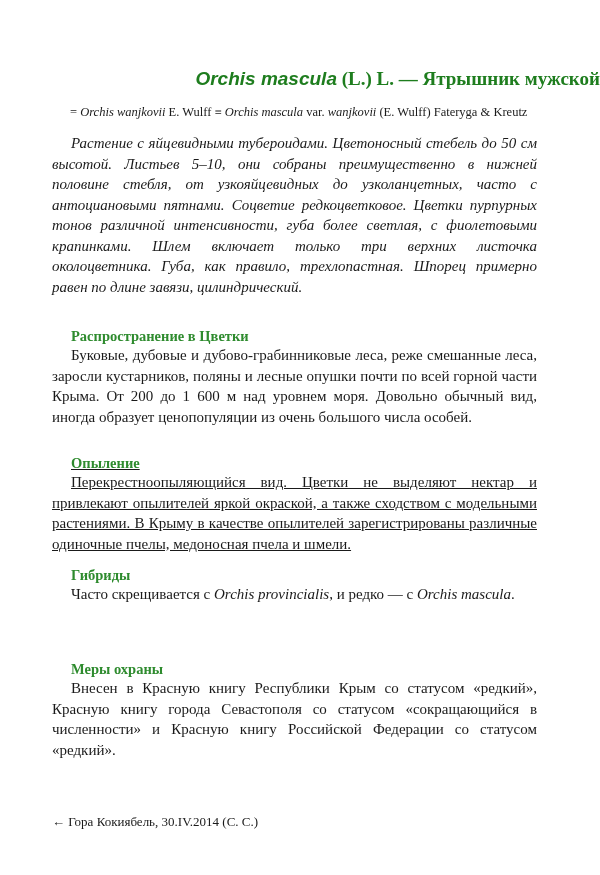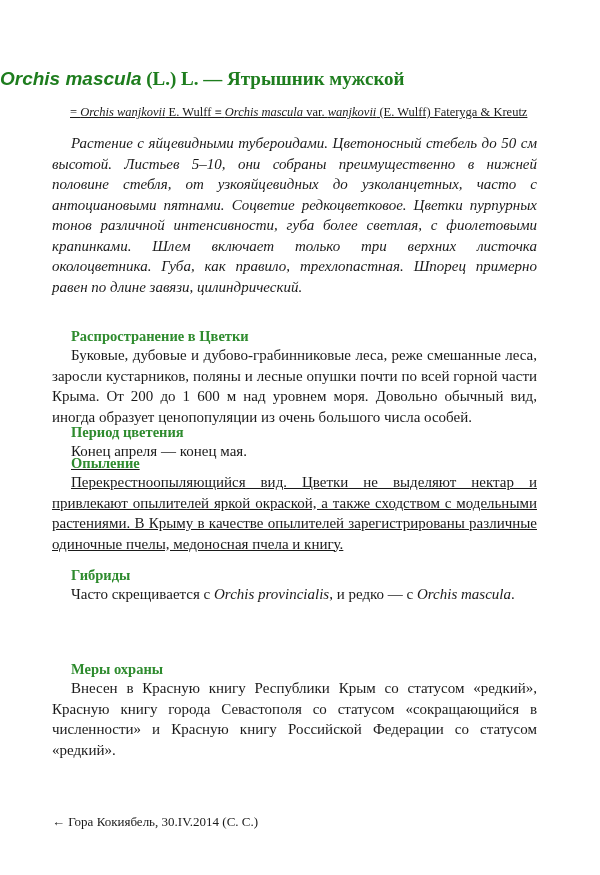--- a/index.html
+++ b/index.html
@@ -3,30 +3,30 @@
 <meta charset="utf-8">
 <style>
   html, body { margin:0; padding:0; }
   body {
     width:600px; height:875px; background:#ffffff; overflow:hidden;
     font-family:"Liberation Serif", "DejaVu Serif", serif; color:#1a1a1a;
     position:relative;
   }
   .page { position:absolute; left:0; top:0; width:600px; height:875px; }
   .title {
-    position:absolute; left:0; top:66px; width:600px; text-align:left;
+    position:absolute; left:0; top:66px; width:600px; text-align:right;
     font-size:19px; font-weight:bold; color:#1e7d1e; line-height:26px;
     font-family:"Liberation Sans", "DejaVu Sans", sans-serif;
   }
   .title .t-it { font-style:italic; }
   .title .t-ru { font-family:"Liberation Serif", serif; }
   .title .t-auth { font-family:"Liberation Serif", serif; }
   .synonym {
     position:absolute; left:70px; top:104px; width:480px;
-    font-size:12.5px; line-height:16px; color:#1a1a1a; white-space:nowrap;text-decoration:underline;
+    font-size:12.5px; line-height:16px; color:#1a1a1a; white-space:nowrap;
   }
   .it { font-style:italic; }
   .desc {
     position:absolute; left:52px; top:133px; width:485px;
     font-size:15px; line-height:20.5px; text-align:justify;
     text-indent:19px; margin:0;font-style:italic;
   }
   .section { position:absolute; left:52px; width:485px; }
   .sec-h {
     font-size:14.5px; font-weight:bold; color:#2e8b2e; line-height:18px;
@@ -54,28 +54,24 @@
   </div>
 
   <p class="desc">Растение с яйцевидными туберοидами. Цветоносный стебель до 50 см высотой. Листьев 5–10, они собраны преимущественно в нижней половине стебля, от узкояйцевидных до узколанцетных, часто с антоциановыми пятнами. Соцветие редкоцветковое. Цветки пурпурных тонов различной интенсивности, губа более светлая, с фиолетовыми крапинками. Шлем включает только три верхних листочка околоцветника. Губа, как правило, трехлопастная. Шпорец примерно равен по длине завязи, цилиндрический.</p>
 
 
   <div class="section" style="top:327px;">
     <p class="sec-h">Распространение в Цветки</p>
     <p class="sec-p">Буковые, дубовые и дубово-грабинниковые леса, реже смешанные леса, заросли кустарников, поляны и лесные опушки почти по всей горной части Крыма. От 200 до 1 600 м над уровнем моря. Довольно обычный вид, иногда образует ценопопуляции из очень большого числа особей.</p>
   </div>
 
-  <div class="section" style="top:423px;">
-    <p class="sec-h">Период цветения</p>
-    <p class="sec-p">Конец апреля — конец мая.</p>
-  </div>
 
   <div class="section" style="top:454px;text-decoration:underline;">
     <p class="sec-h">Опыление</p>
-    <p class="sec-p">Перекрестноопыляющийся вид. Цветки не выделяют нектар и привлекают опылителей яркой окраской, а также сходством с модельными растениями. В Крыму в качестве опылителей зарегистрированы различные одиночные пчелы, медоносная пчела и книгу.</p>
+    <p class="sec-p">Перекрестноопыляющийся вид. Цветки не выделяют нектар и привлекают опылителей яркой окраской, а также сходством с модельными растениями. В Крыму в качестве опылителей зарегистрированы различные одиночные пчелы, медоносная пчела и шмели.</p>
   </div>
 
   <div class="section" style="top:566px;">
     <p class="sec-h">Гибриды</p>
     <p class="sec-p"><span>Часто скрещивается с </span><span class="it">Orchis provincialis</span><span>, и редко — с </span><span class="it">Orchis mascula</span><span>.</span></p>
   </div>
 
 
   <div class="section" style="top:660px;">
     <p class="sec-h">Меры охраны</p>

